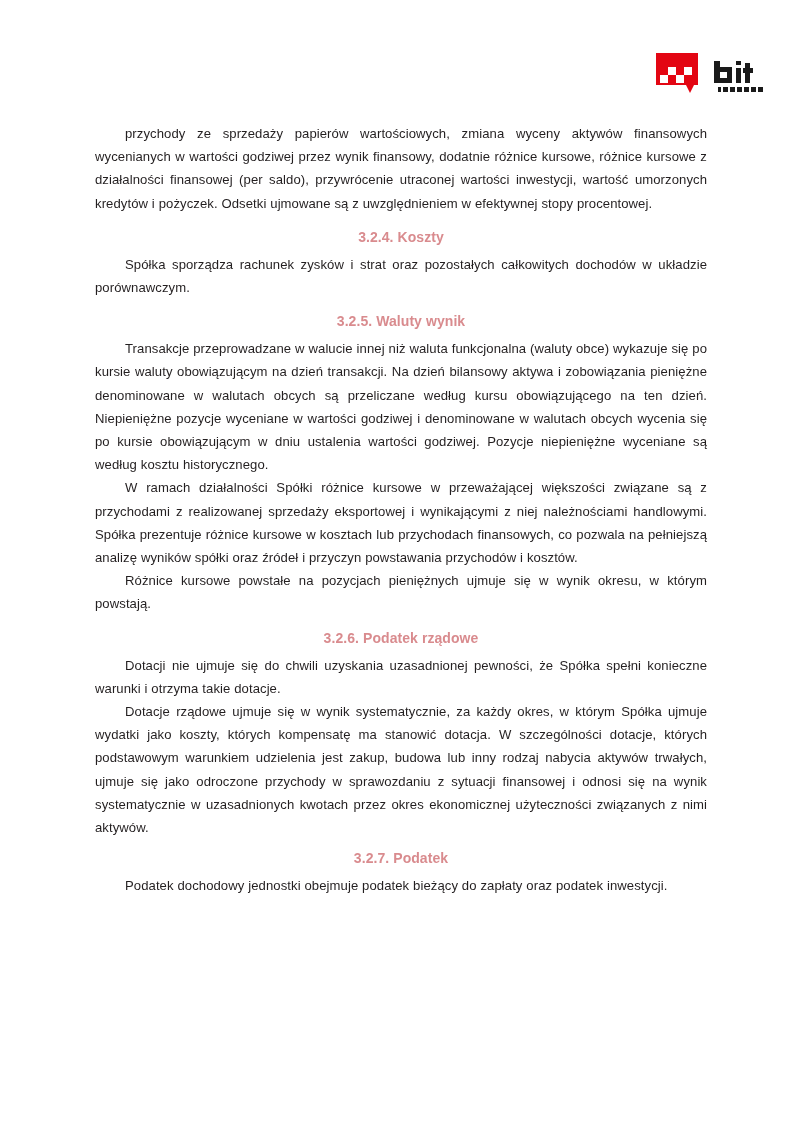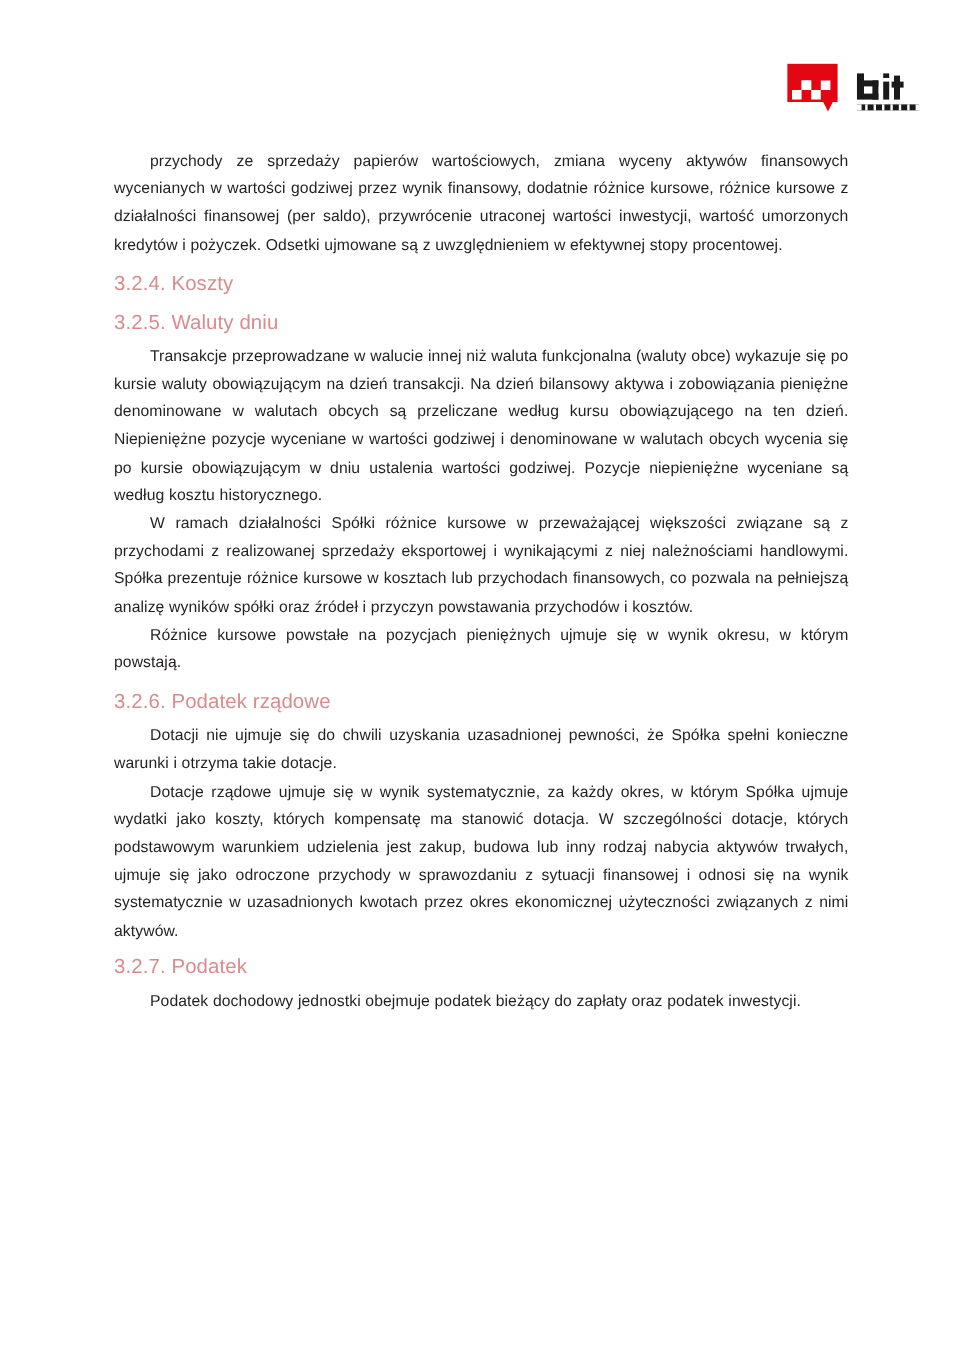--- a/index.html
+++ b/index.html
@@ -71,25 +71,25 @@
     color: #231f20;
     text-align: justify;
     text-justify: inter-word;
     text-indent: 30px;
     letter-spacing: 0.006em;
     word-spacing: 0.01em;
   }
 
   h3.section-heading {
     margin: 12px 0 6px 0;
-    font-size: 17px;
+    font-size: 14px;
     line-height: 20px;
-    font-weight: normal;
+    font-weight: bold;
     color: #d98b8e;
-    text-align: left;
+    text-align: center;
     letter-spacing: 0.005em;
   }
   h3.section-heading.tight-top {
     margin-top: 9px;
   }
 
   
   .page-footer {
     position: absolute;
     left: 0;
@@ -140,22 +140,23 @@
 
     </div>
   </div>
 
   <div class="content">
 
     <p class="body-text">przychody ze sprzedaży papierów wartościowych, zmiana wyceny aktywów finansowych wycenianych w wartości godziwej przez wynik finansowy, dodatnie różnice kursowe, różnice kursowe z działalności finansowej (per saldo), przywrócenie utraconej wartości inwestycji, wartość umorzonych kredytów i pożyczek. Odsetki ujmowane są z uwzględnieniem w efektywnej stopy procentowej.</p>
 
     <h3 class="section-heading">3.2.4. Koszty</h3>
 
+    <p class="body-text">Spółka sporządza rachunek zysków i strat oraz pozostałych całkowitych dochodów w układzie porównawczym.</p>
 
-    <h3 class="section-heading">3.2.5. Waluty dniu</h3>
+    <h3 class="section-heading">3.2.5. Waluty wynik</h3>
 
     <p class="body-text">Transakcje przeprowadzane w walucie innej niż waluta funkcjonalna (waluty obce) wykazuje się po kursie waluty obowiązującym na dzień transakcji. Na dzień bilansowy aktywa i zobowiązania pieniężne denominowane w walutach obcych są przeliczane według kursu obowiązującego na ten dzień. Niepieniężne pozycje wyceniane w wartości godziwej i denominowane w walutach obcych wycenia się po kursie obowiązującym w dniu ustalenia wartości godziwej. Pozycje niepieniężne wyceniane są według kosztu historycznego.</p>
 
     <p class="body-text">W ramach działalności Spółki różnice kursowe w przeważającej większości związane są z przychodami z realizowanej sprzedaży eksportowej i wynikającymi z niej należnościami handlowymi. Spółka prezentuje różnice kursowe w kosztach lub przychodach finansowych, co pozwala na pełniejszą analizę wyników spółki oraz źródeł i przyczyn powstawania przychodów i kosztów.</p>
 
     <p class="body-text">Różnice kursowe powstałe na pozycjach pieniężnych ujmuje się w wynik okresu, w którym powstają.</p>
 
     <h3 class="section-heading">3.2.6. Podatek rządowe</h3>
 
     <p class="body-text">Dotacji nie ujmuje się do chwili uzyskania uzasadnionej pewności, że Spółka spełni konieczne warunki i otrzyma takie dotacje.</p>

